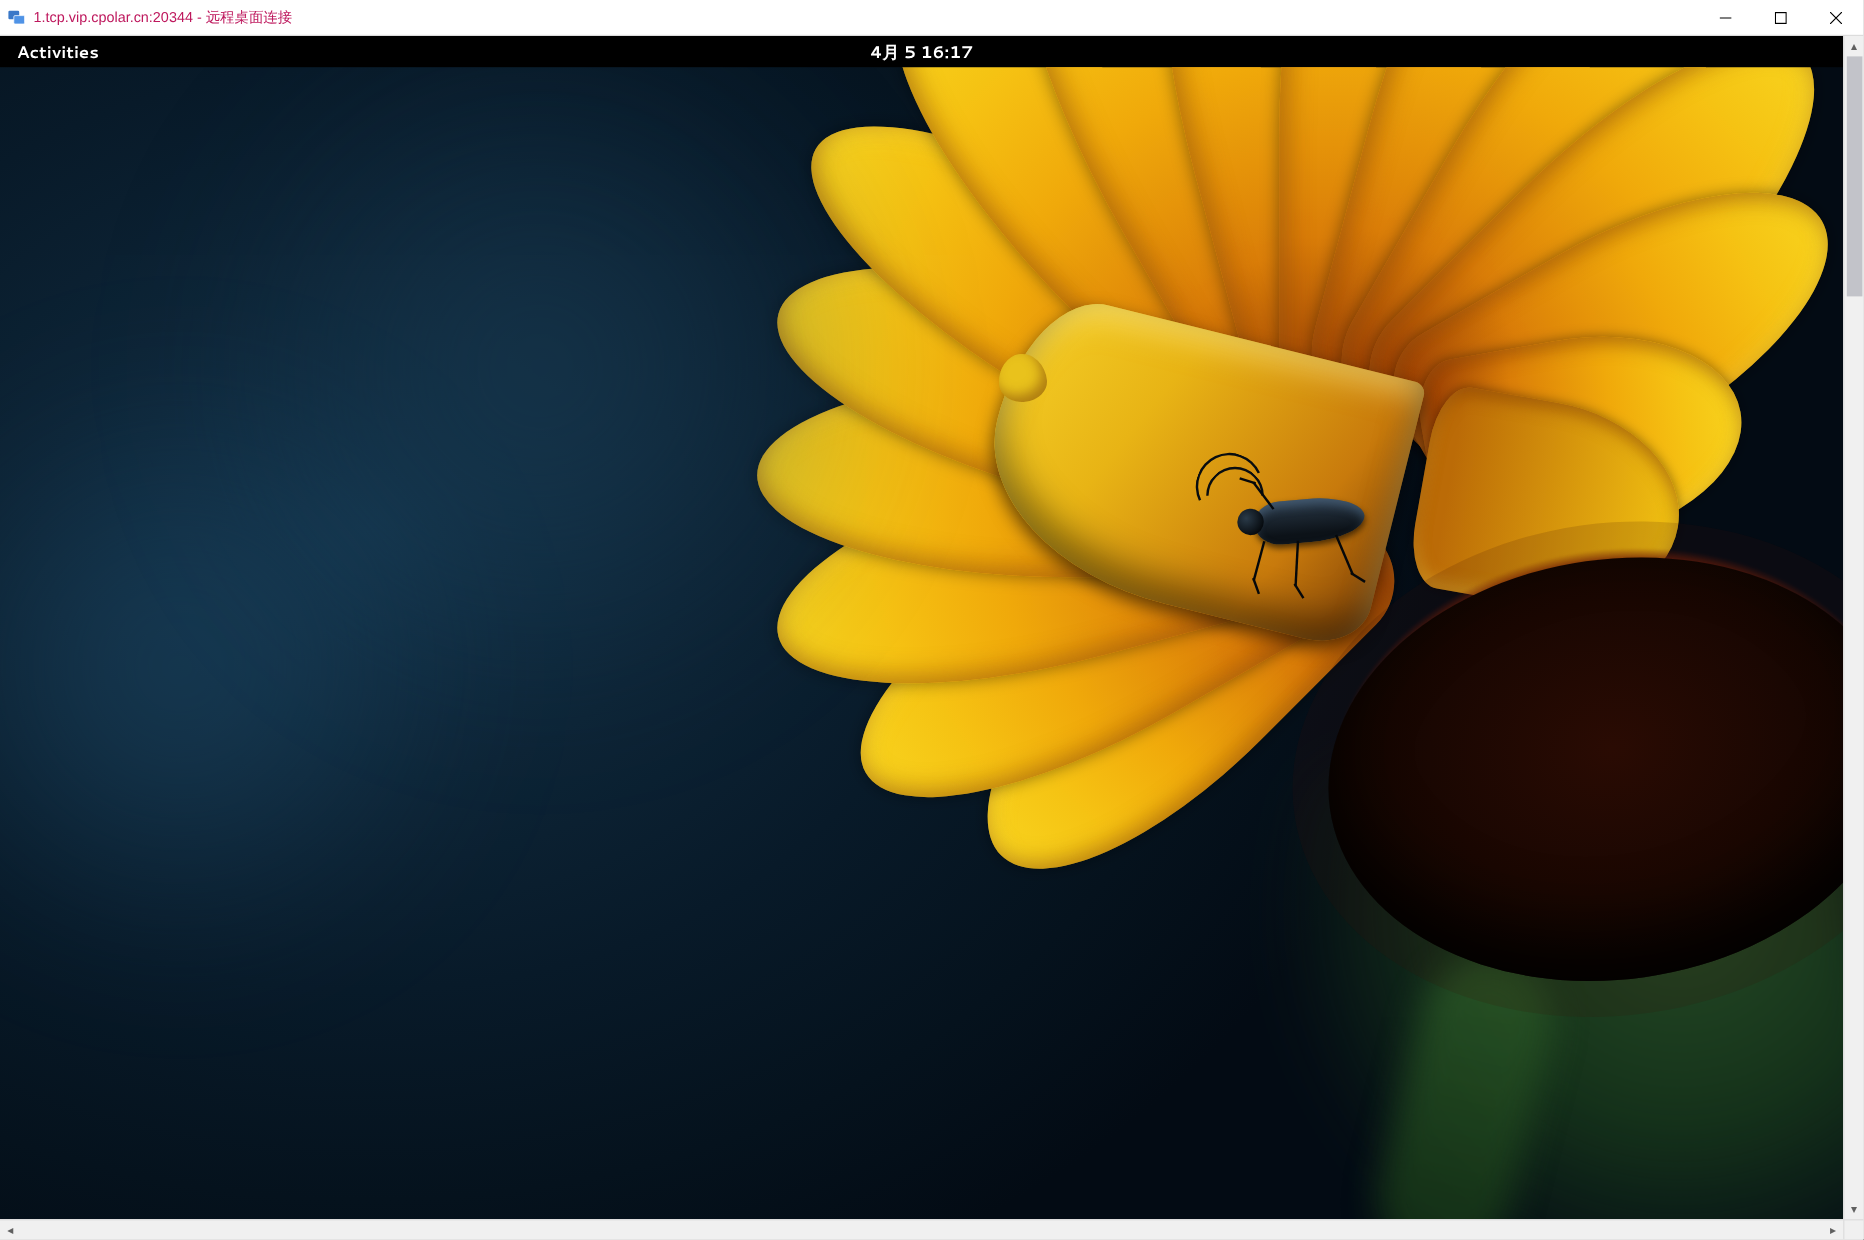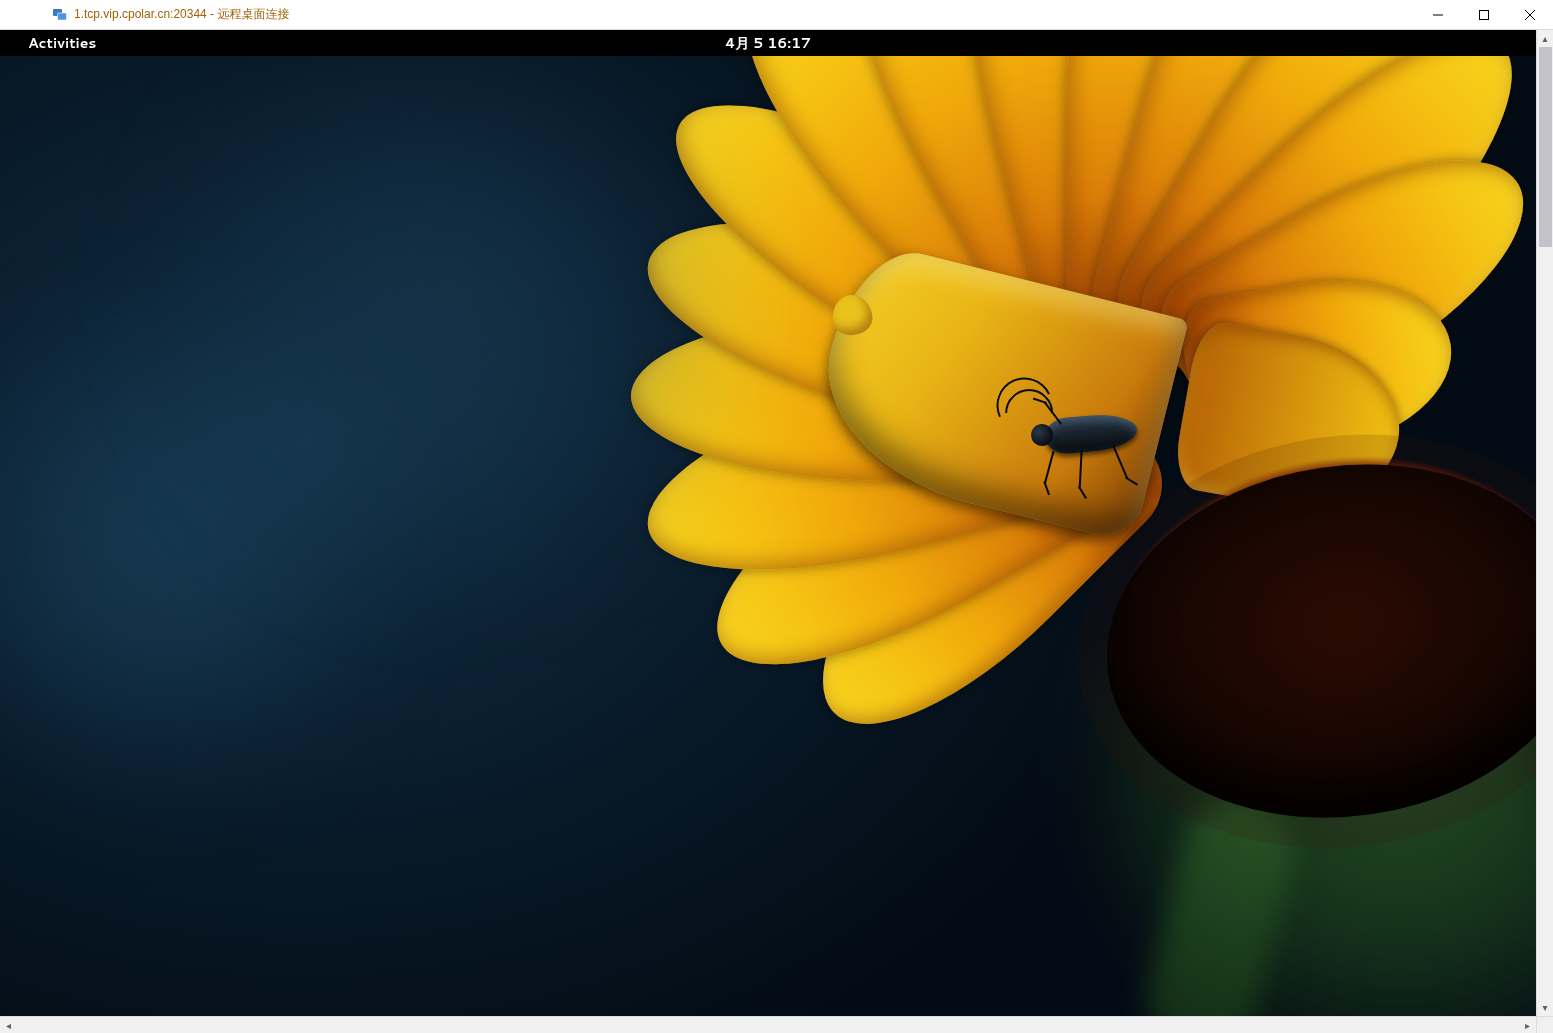--- a/index.html
+++ b/index.html
@@ -13,22 +13,21 @@
 
   
   .win-titlebar {
     height: 30px;
     background: #ffffff;
     border-bottom: 1px solid #dcdcdc;
     display: flex;
     align-items: center;
     justify-content: space-between;
     font-size: 12px;
-    color: #a16207;
-    padding-left: 46px;
+    color: #be185d;
   }
   .win-titlebar .left {
     display: flex;
     align-items: center;
     gap: 6px;
     padding-left: 6px;
   }
   .win-titlebar .rdp-icon {
     width: 16px; height: 16px;
     display: inline-flex; align-items: center; justify-content: center;
@@ -68,21 +67,21 @@
   .gnome-topbar {
     height: 26px;
     background: #000;
     color: #ffffff;
     display: flex;
     align-items: center;
     justify-content: space-between;
     font-family: Cantarell, "DejaVu Sans", sans-serif;
     font-size: 14px;
     font-weight: 700;
-    padding: 0 28px;
+    padding: 0 14px;
     position: relative;
   }
   .gnome-topbar .center {
     position: absolute;
     left: 50%;
     transform: translateX(-50%);
     white-space: nowrap;
   }
   .gnome-topbar .right { width: 120px; }
 

